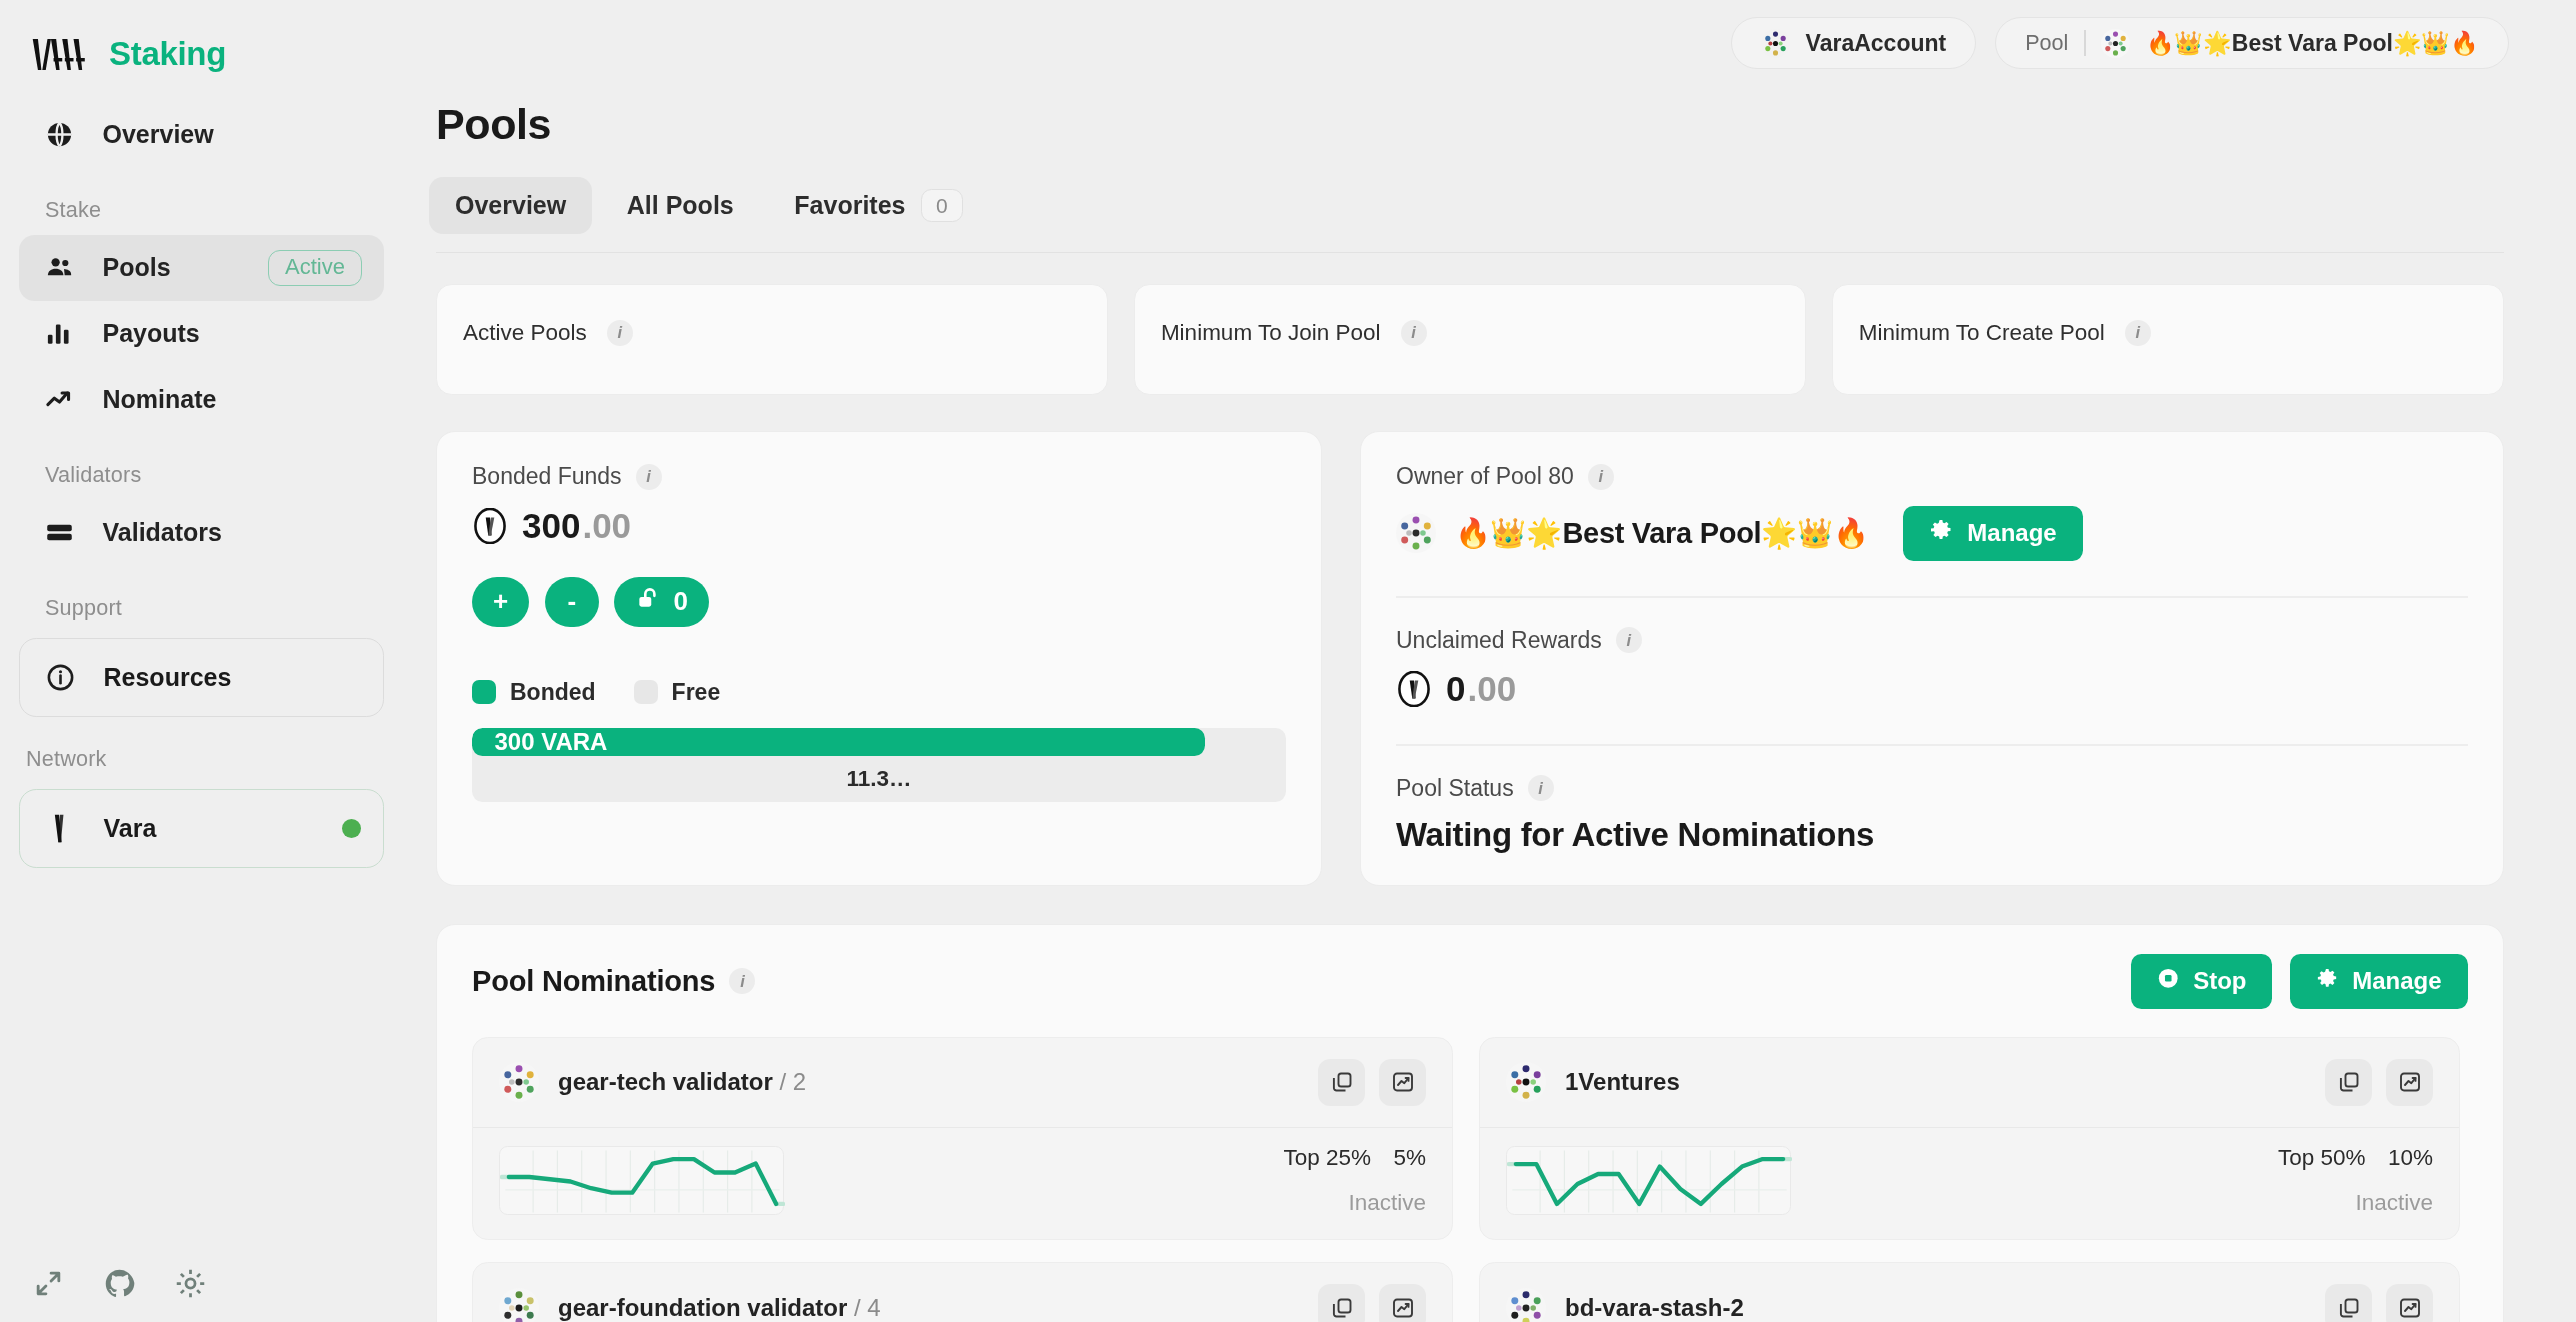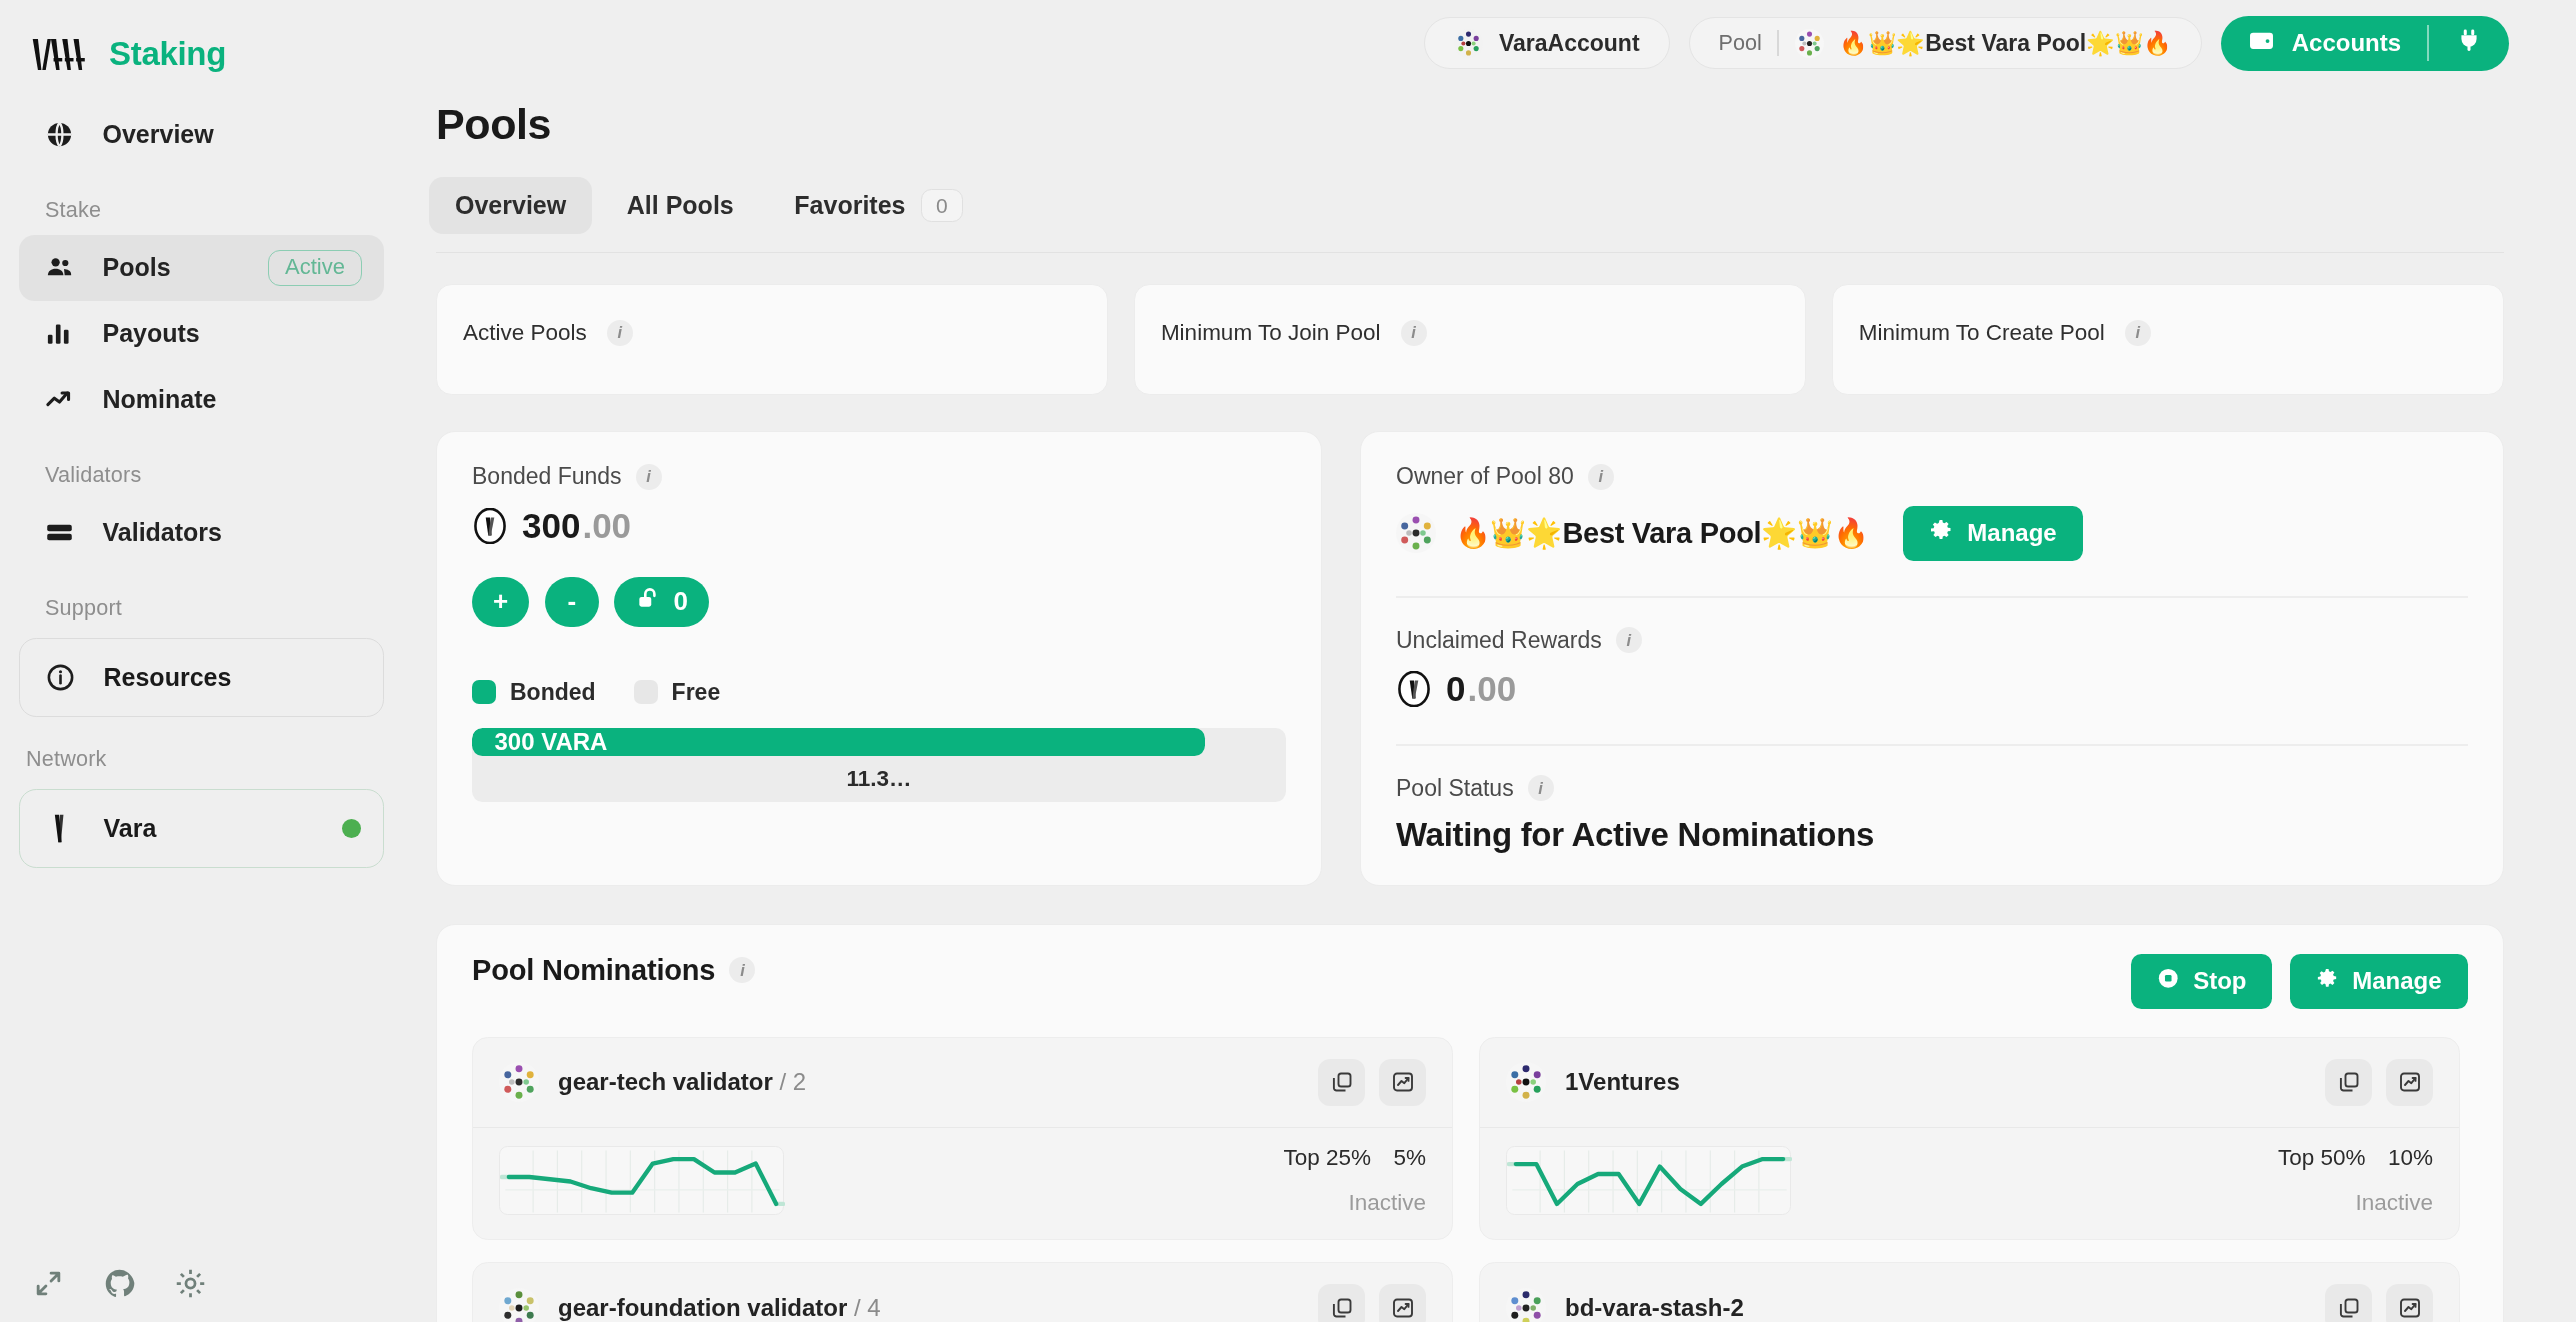--- a/index.html
+++ b/index.html
@@ -149,21 +149,21 @@
   }
   .hr{height:1.7px;background:#ededed;margin:35px 0 0 0;}
   .mt34{margin-top:29px;}
   .status-val{font-size:33px;font-weight:bold;margin-top:14px;letter-spacing:-0.3px;}
 
   
   .nom-panel{
     margin:38px 10.4px 0 21px;background:#fafafa;border:1.7px solid #ececec;
     border-radius:19px;padding:29px 35px 35px 35px;
   }
-  .nom-head{display:flex;align-items:flex-start;}
+  .nom-head{display:flex;align-items:center;}
   .nom-title{font-size:29px;font-weight:bold;display:flex;align-items:center;gap:14px;letter-spacing:-0.2px;}
   .nom-actions{margin-left:auto;display:flex;gap:17.3px;}
   .nom-grid{display:flex;flex-wrap:wrap;gap:22.5px 26px;margin-top:28px;}
   .nom-card{
     width:981px;background:#f4f4f4;border:1.7px solid #ededed;border-radius:15.6px;
     overflow:hidden;
   }
   .nom-card-head{display:flex;align-items:center;gap:19px;padding:21px 26px;border-bottom:1.7px solid #e8e8e8;}
   .nom-card-name{font-size:24px;font-weight:bold;color:#232323;}
   .nom-card-name .slash{color:#8b8b8b;font-weight:normal;}
@@ -347,42 +347,20 @@
             <circle cx="8" cy="23" r="3" fill="#d05a5a"></circle>
               <circle cx="8" cy="11" r="3" fill="#47669e"></circle>
             <circle cx="17" cy="17" r="3" fill="#222"></circle>
             <circle cx="11" cy="17" r="2.4" fill="#c0c0c0"></circle>
               <circle cx="23" cy="17" r="2.4" fill="#7fc98f"></circle>
           </svg>
         </span>
         <span>🔥👑🌟Best Vara Pool🌟👑🔥</span>
       </div>
 
-      <div class="btn-accounts">
-        <span class="part">
-          <span>
-            <svg width="29" height="29" viewBox="0 0 24 24" fill="#fff">
-              <rect x="2.5" y="5.5" width="19" height="13.5" rx="2.6"></rect>
-              <circle cx="17" cy="12.5" r="1.6" fill="#0ab27e"></circle>
-            </svg>
-          </span>
-          <span>Accounts</span>
-        </span>
-        <span class="divider"></span>
-        <span class="part">
-          <span>
-            <svg width="28" height="28" viewBox="0 0 24 24" fill="#fff">
-              <rect x="7.5" y="3" width="2.6" height="5" rx="1.2"></rect>
-              <rect x="13.9" y="3" width="2.6" height="5" rx="1.2"></rect>
-              <path d="M5.5 8h13v3.2a6.5 6.5 0 0 1-13 0z"></path>
-              <rect x="10.7" y="16.4" width="2.6" height="5" rx="1.2"></rect>
-            </svg>
-          </span>
-        </span>
-      </div>
     </div>
 
     <h1 class="page-title">Pools</h1>
 
     <div class="tabs">
       <div class="tab selected">
         <span>Overview</span>
       </div>
       <div class="tab">
         <span>All Pools</span>

